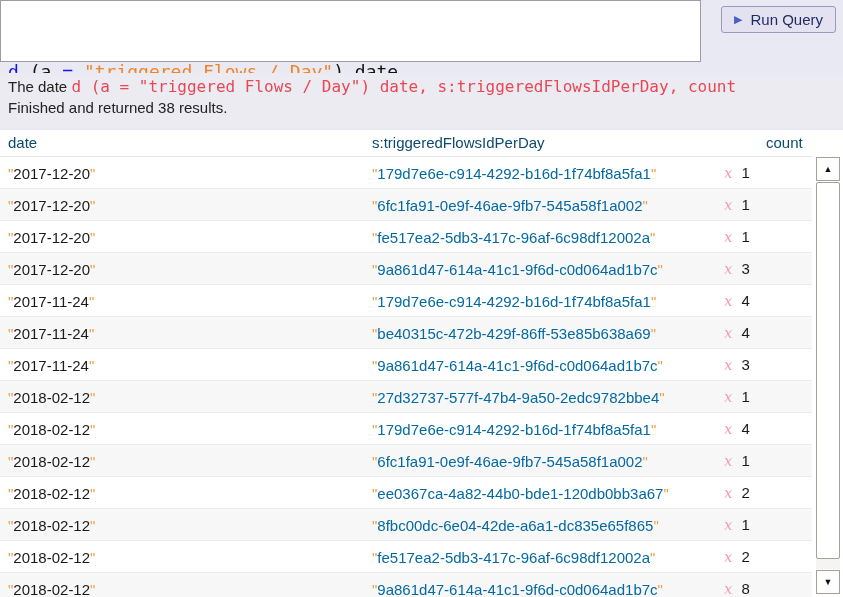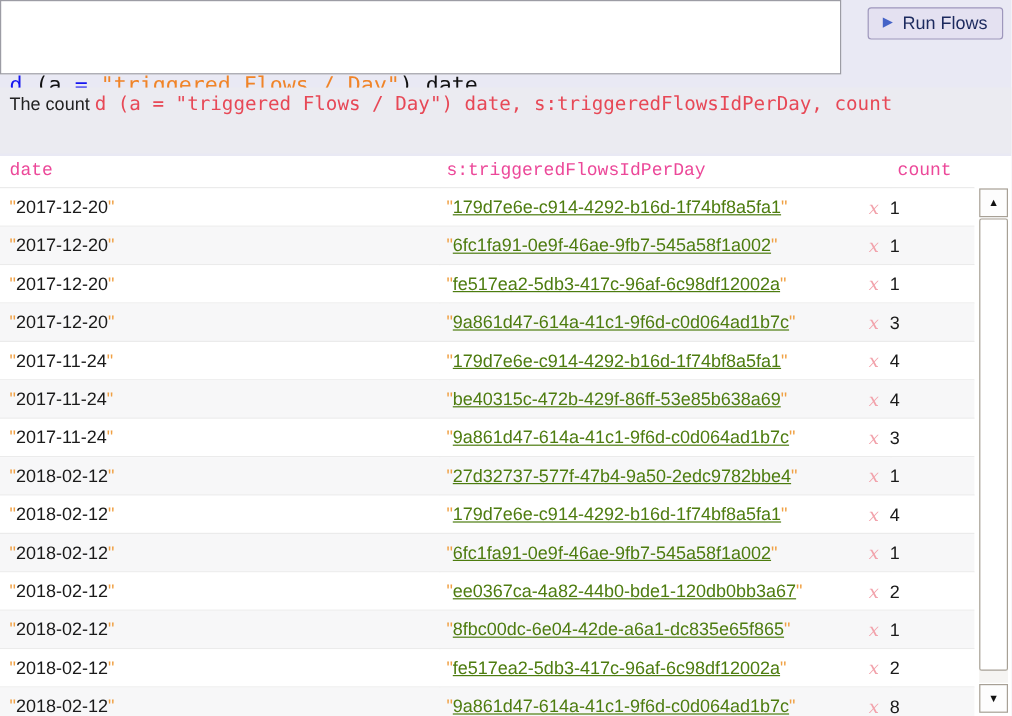--- a/index.html
+++ b/index.html
@@ -44,35 +44,35 @@
     font-family:"DejaVu Sans Mono","Liberation Mono",monospace;
     font-size:16px; color:#e74856;
   }
   #status .line2 { margin-top:3px; }
 
   
   #table {
     position:absolute; left:0; top:130px; width:843px; bottom:0;
     background:#ffffff; font-size:15px;
   }
-  .hrow { position:relative; height:27px; color:#ec4899;font-family:Liberation Mono, monospace; }
+  .hrow { position:relative; height:27px; color:#0c4a6e; }
   .hcell { position:absolute; top:4px; white-space:nowrap; }
   .h-date  { left:8px; }
   .h-flow  { left:372px; }
-  .h-count { left:748px; }
+  .h-count { left:766px; }
 
   #rows { position:absolute; left:0; top:27px; width:812px; }
   .row { position:relative; height:32px; border-bottom:1px solid #ebebeb; background:#ffffff; }
   .row:nth-child(even) { background:#f7f7f8; }
   .cell { position:absolute; top:50%; transform:translateY(-50%); white-space:nowrap; }
   .c-date  { left:8px; }
   .c-flow  { left:372px; }
   .c-count { left:724px; }
   .q { color:#f0a043; }
-  .flow-link { color:#4d7c0f; text-decoration:underline; cursor:pointer; }
+  .flow-link { color:#0369a1; cursor:pointer; }
   .xicon {
     font-family:"DejaVu Serif", serif; font-style:italic;
     color:#f2a2ab; font-size:15px; margin-right:9px;
   }
   .vline { position:absolute; top:27px; bottom:0; width:1px; background:#ededed; }
   #vline-flow  { left:366px; }
   #vline-count { left:742px; }
   #hline-header { position:absolute; left:0; top:26px; width:812px; height:1px; background:#e6e6e6; }
 
   
@@ -94,27 +94,28 @@
 </head>
 <body>
 
 <div id="editor">
   <div class="ed-line"><span class="tok-keyword">d</span><span class="tok-plain"> (a </span><span class="tok-keyword">=</span><span class="tok-plain"> </span><span class="tok-string">"triggered Flows / Day"</span><span class="tok-plain">) date,</span></div>
   <div class="ed-line tok-plain">s:triggeredFlowsIdPerDay, count</div>
 </div>
 
 <div id="run-btn">
   <span class="play">▶</span>
-  <span>Run Flows</span>
+  <span>Run Query</span>
 </div>
 
 <div id="status">
   <div class="line1">
-    <span>The count </span><span class="echo">d (a = "triggered Flows / Day") date, s:triggeredFlowsIdPerDay, count</span>
+    <span>The date </span><span class="echo">d (a = "triggered Flows / Day") date, s:triggeredFlowsIdPerDay, count</span>
   </div>
+  <div class="line2">Finished and returned 38 results.</div>
 </div>
 
 <div id="table">
   <div class="hrow">
     <span class="hcell h-date">date</span>
     <span class="hcell h-flow">s:triggeredFlowsIdPerDay</span>
     <span class="hcell h-count">count</span>
   </div>
   <div id="hline-header"></div>
   <div class="vline" id="vline-flow"></div>

